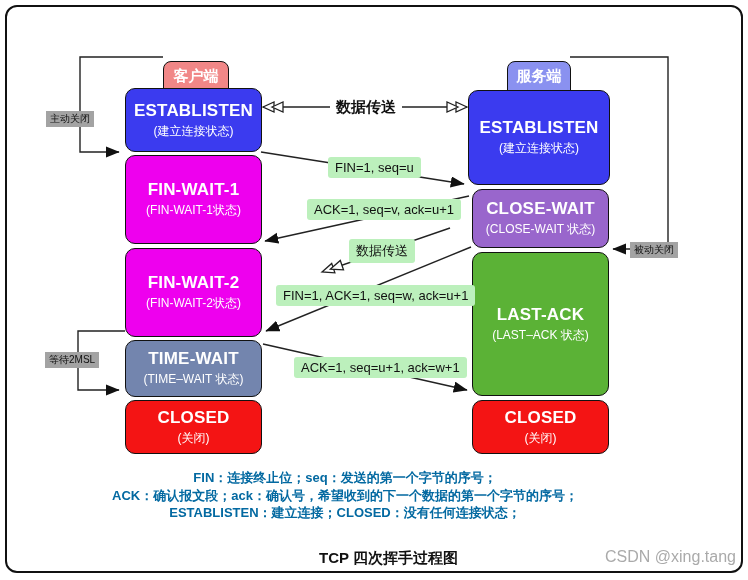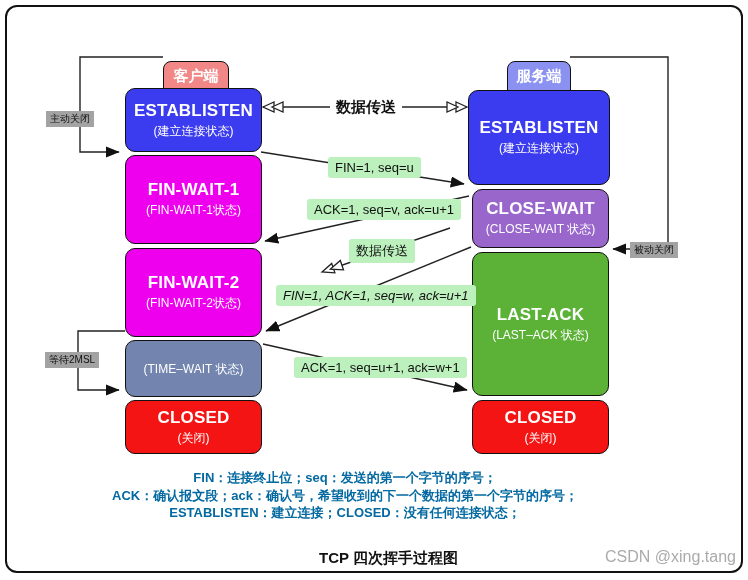--- a/index.html
+++ b/index.html
@@ -77,20 +77,21 @@
   </div>
   <div class="state" style="left: 125px; top: 155px; width: 135px; height: 87px; background-color: rgb(238, 0, 238);">
     <span class="t">FIN-WAIT-1</span>
     <span class="s">(FIN-WAIT-1状态)</span>
   </div>
   <div class="state" style="left: 125px; top: 248px; width: 135px; height: 87px; background-color: rgb(238, 0, 238);">
     <span class="t">FIN-WAIT-2</span>
     <span class="s">(FIN-WAIT-2状态)</span>
   </div>
   <div class="state" style="left: 125px; top: 340px; width: 135px; height: 55px; background-color: rgb(115, 133, 174);">
+    <span class="t">TIME-WAIT</span>
     <span class="s">(TIME–WAIT 状态)</span>
   </div>
   <div class="state" style="left: 125px; top: 400px; width: 135px; height: 52px; background-color: rgb(244, 20, 20);">
     <span class="t">CLOSED</span>
     <span class="s">(关闭)</span>
   </div>
 
   <div class="state" style="left: 468px; top: 90px; width: 140px; height: 93px; background-color: rgb(59, 59, 239);">
     <span class="t">ESTABLISTEN</span>
     <span class="s">(建立连接状态)</span>
@@ -105,21 +106,21 @@
   </div>
   <div class="state" style="left: 472px; top: 400px; width: 135px; height: 52px; background-color: rgb(244, 20, 20);">
     <span class="t">CLOSED</span>
     <span class="s">(关闭)</span>
   </div>
 
   <div class="toplabel" style="left:330px;top:97px;">数据传送</div>
   <div class="msg" style="left: 328px; top: 157px; background-color: rgb(188, 240, 188);">FIN=1, seq=u</div>
   <div class="msg" style="left: 307px; top: 199px; background-color: rgb(188, 240, 188);">ACK=1, seq=v, ack=u+1</div>
   <div class="msg" style="left: 349px; top: 239px; background-color: rgb(188, 240, 188);">数据传送</div>
-  <div class="msg" style="left: 276px; top: 285px; background-color: rgb(188, 240, 188); font-style: italic;">FIN=1, ACK=1, seq=w, ack=u+1</div>
+  <div class="msg" style="left: 276px; top: 285px; background-color: rgb(188, 240, 188);">FIN=1, ACK=1, seq=w, ack=u+1</div>
   <div class="msg" style="left: 294px; top: 357px; background-color: rgb(188, 240, 188);">ACK=1, seq=u+1, ack=w+1</div>
 
   <div class="plainlabel" style="left:46px;top:111px;">主动关闭</div>
   <div class="plainlabel" style="left:45px;top:352px;">等待2MSL</div>
   <div class="plainlabel" style="left:630px;top:242px;">被动关闭</div>
 
   <div class="legend" style="color: #0369a1;">
     <div>FIN：连接终止位；seq：发送的第一个字节的序号；</div>
     <div>ACK：确认报文段；ack：确认号，希望收到的下一个数据的第一个字节的序号；</div>
     <div>ESTABLISTEN：建立连接；CLOSED：没有任何连接状态；</div>

